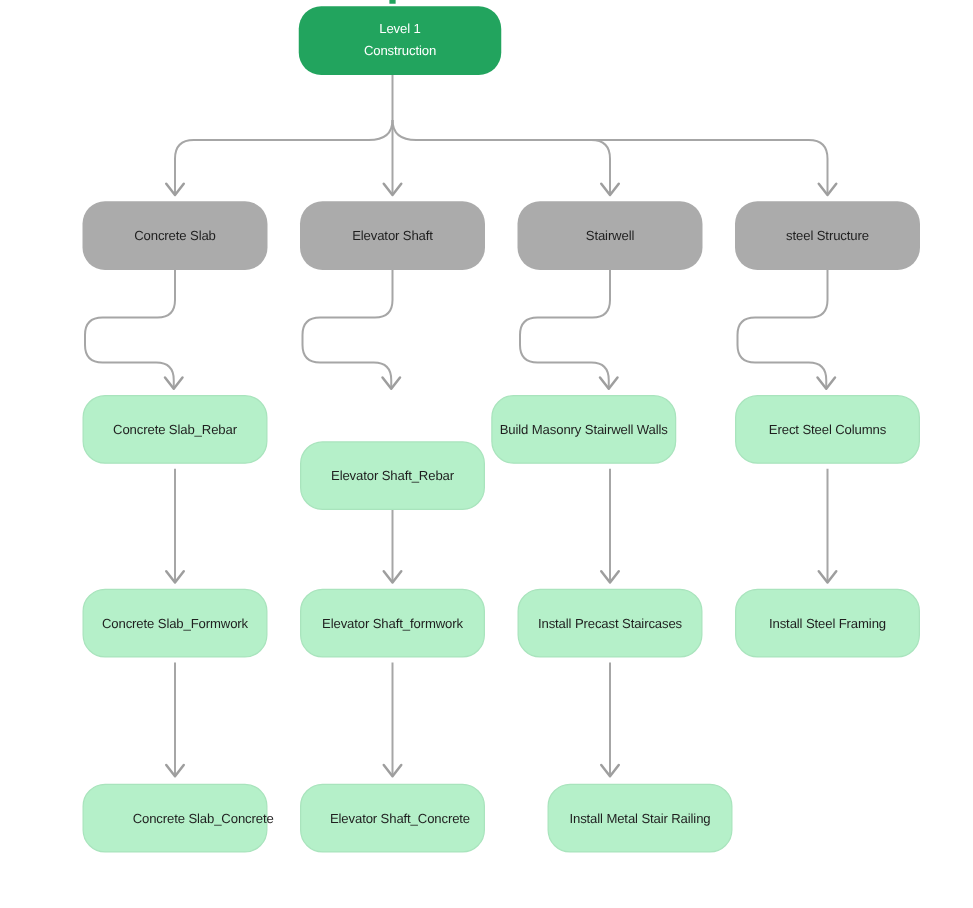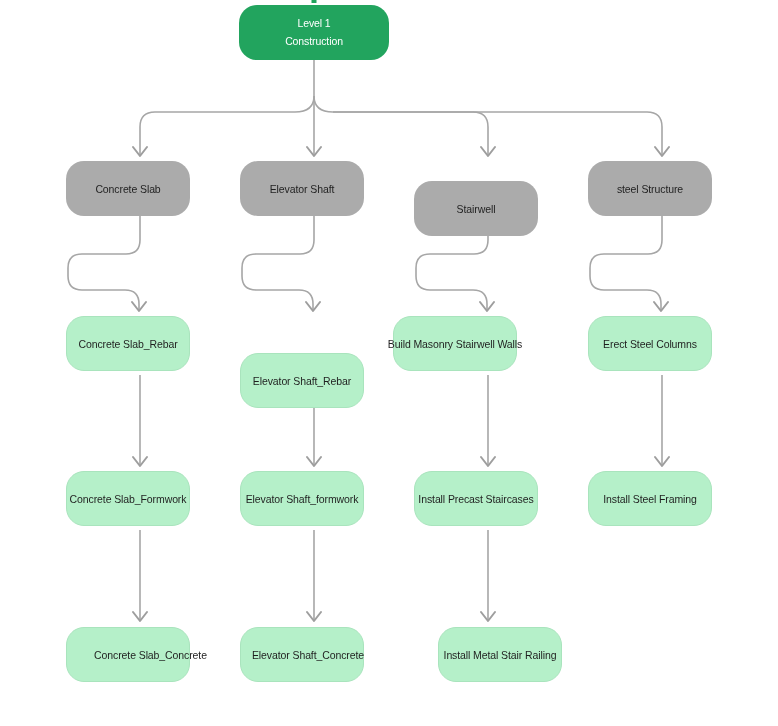--- a/index.html
+++ b/index.html
@@ -4,26 +4,26 @@
 <style>
   html,body{margin:0;padding:0;background:#ffffff;}
   .canvas{
     position:relative;width:778px;height:726px;background:#ffffff;overflow:hidden;
     font-family:"Liberation Sans",sans-serif;
   }
   svg.edges{position:absolute;left:0;top:0;width:778px;height:726px;}
   .edge{fill:none;stroke:var(--edge,#a6a6a6);stroke-width:1.6px;}
   .edge-head{fill:none;stroke:var(--edge-head,#9e9e9e);stroke-width:2px;stroke-linecap:round;stroke-linejoin:round;}
   .node{
-    position:absolute;width:124px;height:55px;border-radius:18px;box-sizing:border-box;
+    position:absolute;width:148px;height:55px;border-radius:18px;box-sizing:border-box;
     display:flex;flex-direction:column;align-items:center;justify-content:center;
     font-size:10.5px;letter-spacing:-0.1px;color:var(--node-text,#1f1f1f);
     text-align:center;white-space:nowrap;padding:0 3px;
   }
-  .node.root{background:var(--root-fill,#22a45e);color:var(--root-text,#fff);width:150px;line-height:1.65;}
+  .node.root{background:var(--root-fill,#22a45e);color:var(--root-text,#fff);width:162px;line-height:1.65;}
   .node.branch{background:var(--branch-fill,#ababab);}
   .node.task{background:var(--task-fill,#b5f0c9);border:1px solid #a9e4bd;}
 </style>
 </head>
 <body>
 
 <div class="canvas">
 
   <svg class="edges" viewBox="0 0 778 726">
     <defs>
@@ -54,21 +54,21 @@
     <path class="edge" marker-end="url(#arw)" d="M488,530 L488,621"></path>
   </svg>
 
   <div class="node root" style="left:239px;top:5px;">
     <span>Level 1</span>
     <span>Construction</span>
   </div>
 
   <div class="node branch" style="left:66px;top:161px;">Concrete Slab</div>
   <div class="node branch" style="left:240px;top:161px;">Elevator Shaft</div>
-  <div class="node branch" style="left:414px;top:161px;margin-top:20px;">Stairwell</div>
+  <div class="node branch" style="left:414px;top:161px;">Stairwell</div>
   <div class="node branch" style="left:588px;top:161px;">steel Structure</div>
 
   <div class="node task" style="left:66px;top:316px;">Concrete Slab_Rebar</div>
   <div class="node task" style="left:240px;top:316px;margin-top:37px;">Elevator Shaft_Rebar</div>
   <div class="node task" style="left:393px;top:316px;">Build Masonry Stairwell Walls</div>
   <div class="node task" style="left:588px;top:316px;">Erect Steel Columns</div>
 
   <div class="node task" style="left:66px;top:471px;">Concrete Slab_Formwork</div>
   <div class="node task" style="left:240px;top:471px;">Elevator Shaft_formwork</div>
   <div class="node task" style="left:414px;top:471px;">Install Precast Staircases</div>

